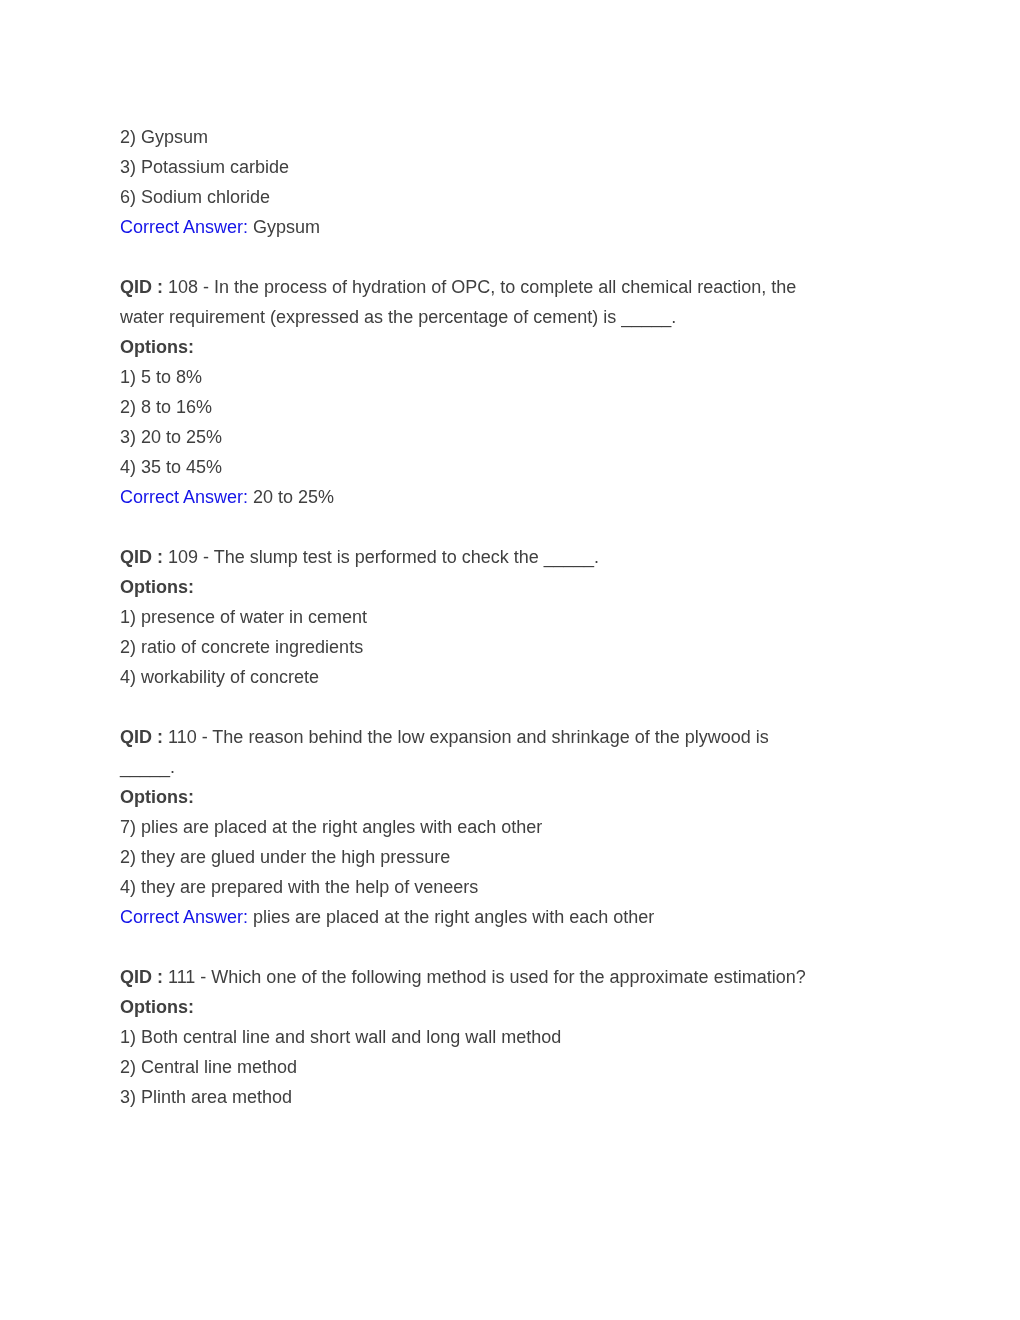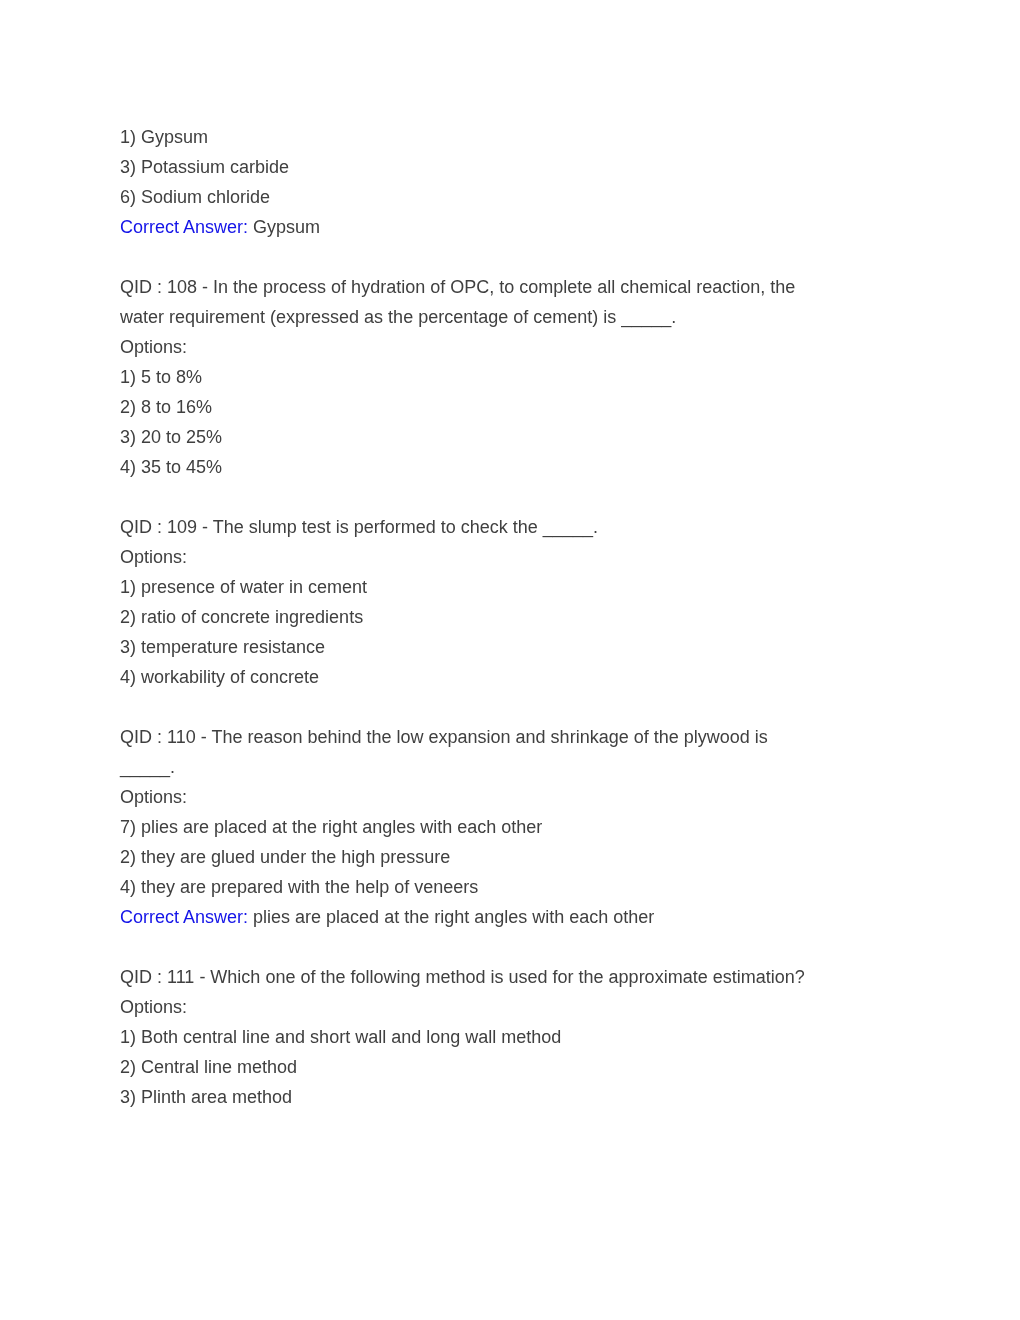--- a/index.html
+++ b/index.html
@@ -19,58 +19,60 @@
     font-size: 18px;
     color: var(--text);
     overflow: hidden;
   }
   .qblock { margin-bottom: 30px; }
   .line {
     line-height: 30px;
     min-height: 30px;
     max-width: 780px;
   }
-  .bold { font-weight: normal; }
+  .bold { font-weight: bold; }
   .blue { color: var(--blue); }
   .val { margin-left: 5px; }
 </style>
 </head>
 <body>
 
 <div class="page">
 
   <section class="qblock">
-    <div class="line">1) Gypsum</div>
+    <div class="line">2) Gypsum</div>
     <div class="line">3) Potassium carbide</div>
     <div class="line">6) Sodium chloride</div>
     <div class="line">
       <span class="blue">Correct Answer:</span><span class="val">Gypsum</span>
     </div>
   </section>
 
   <section class="qblock">
     <div class="line">
       <span class="bold">QID :</span><span class="val">108 - In the process of hydration of OPC, to complete all chemical reaction, the</span>
     </div>
     <div class="line">water requirement (expressed as the percentage of cement) is _____.</div>
     <div class="line bold">Options:</div>
     <div class="line">1) 5 to 8%</div>
     <div class="line">2) 8 to 16%</div>
     <div class="line">3) 20 to 25%</div>
     <div class="line">4) 35 to 45%</div>
+    <div class="line">
+      <span class="blue">Correct Answer:</span><span class="val">20 to 25%</span>
+    </div>
   </section>
 
   <section class="qblock">
     <div class="line">
       <span class="bold">QID :</span><span class="val">109 - The slump test is performed to check the _____.</span>
     </div>
     <div class="line bold">Options:</div>
     <div class="line">1) presence of water in cement</div>
     <div class="line">2) ratio of concrete ingredients</div>
-    <div class="line">3) temperature resistance</div>
     <div class="line">4) workability of concrete</div>
   </section>
 
   <section class="qblock">
     <div class="line">
       <span class="bold">QID :</span><span class="val">110 - The reason behind the low expansion and shrinkage of the plywood is</span>
     </div>
     <div class="line">_____.</div>
     <div class="line bold">Options:</div>
     <div class="line">7) plies are placed at the right angles with each other</div>

